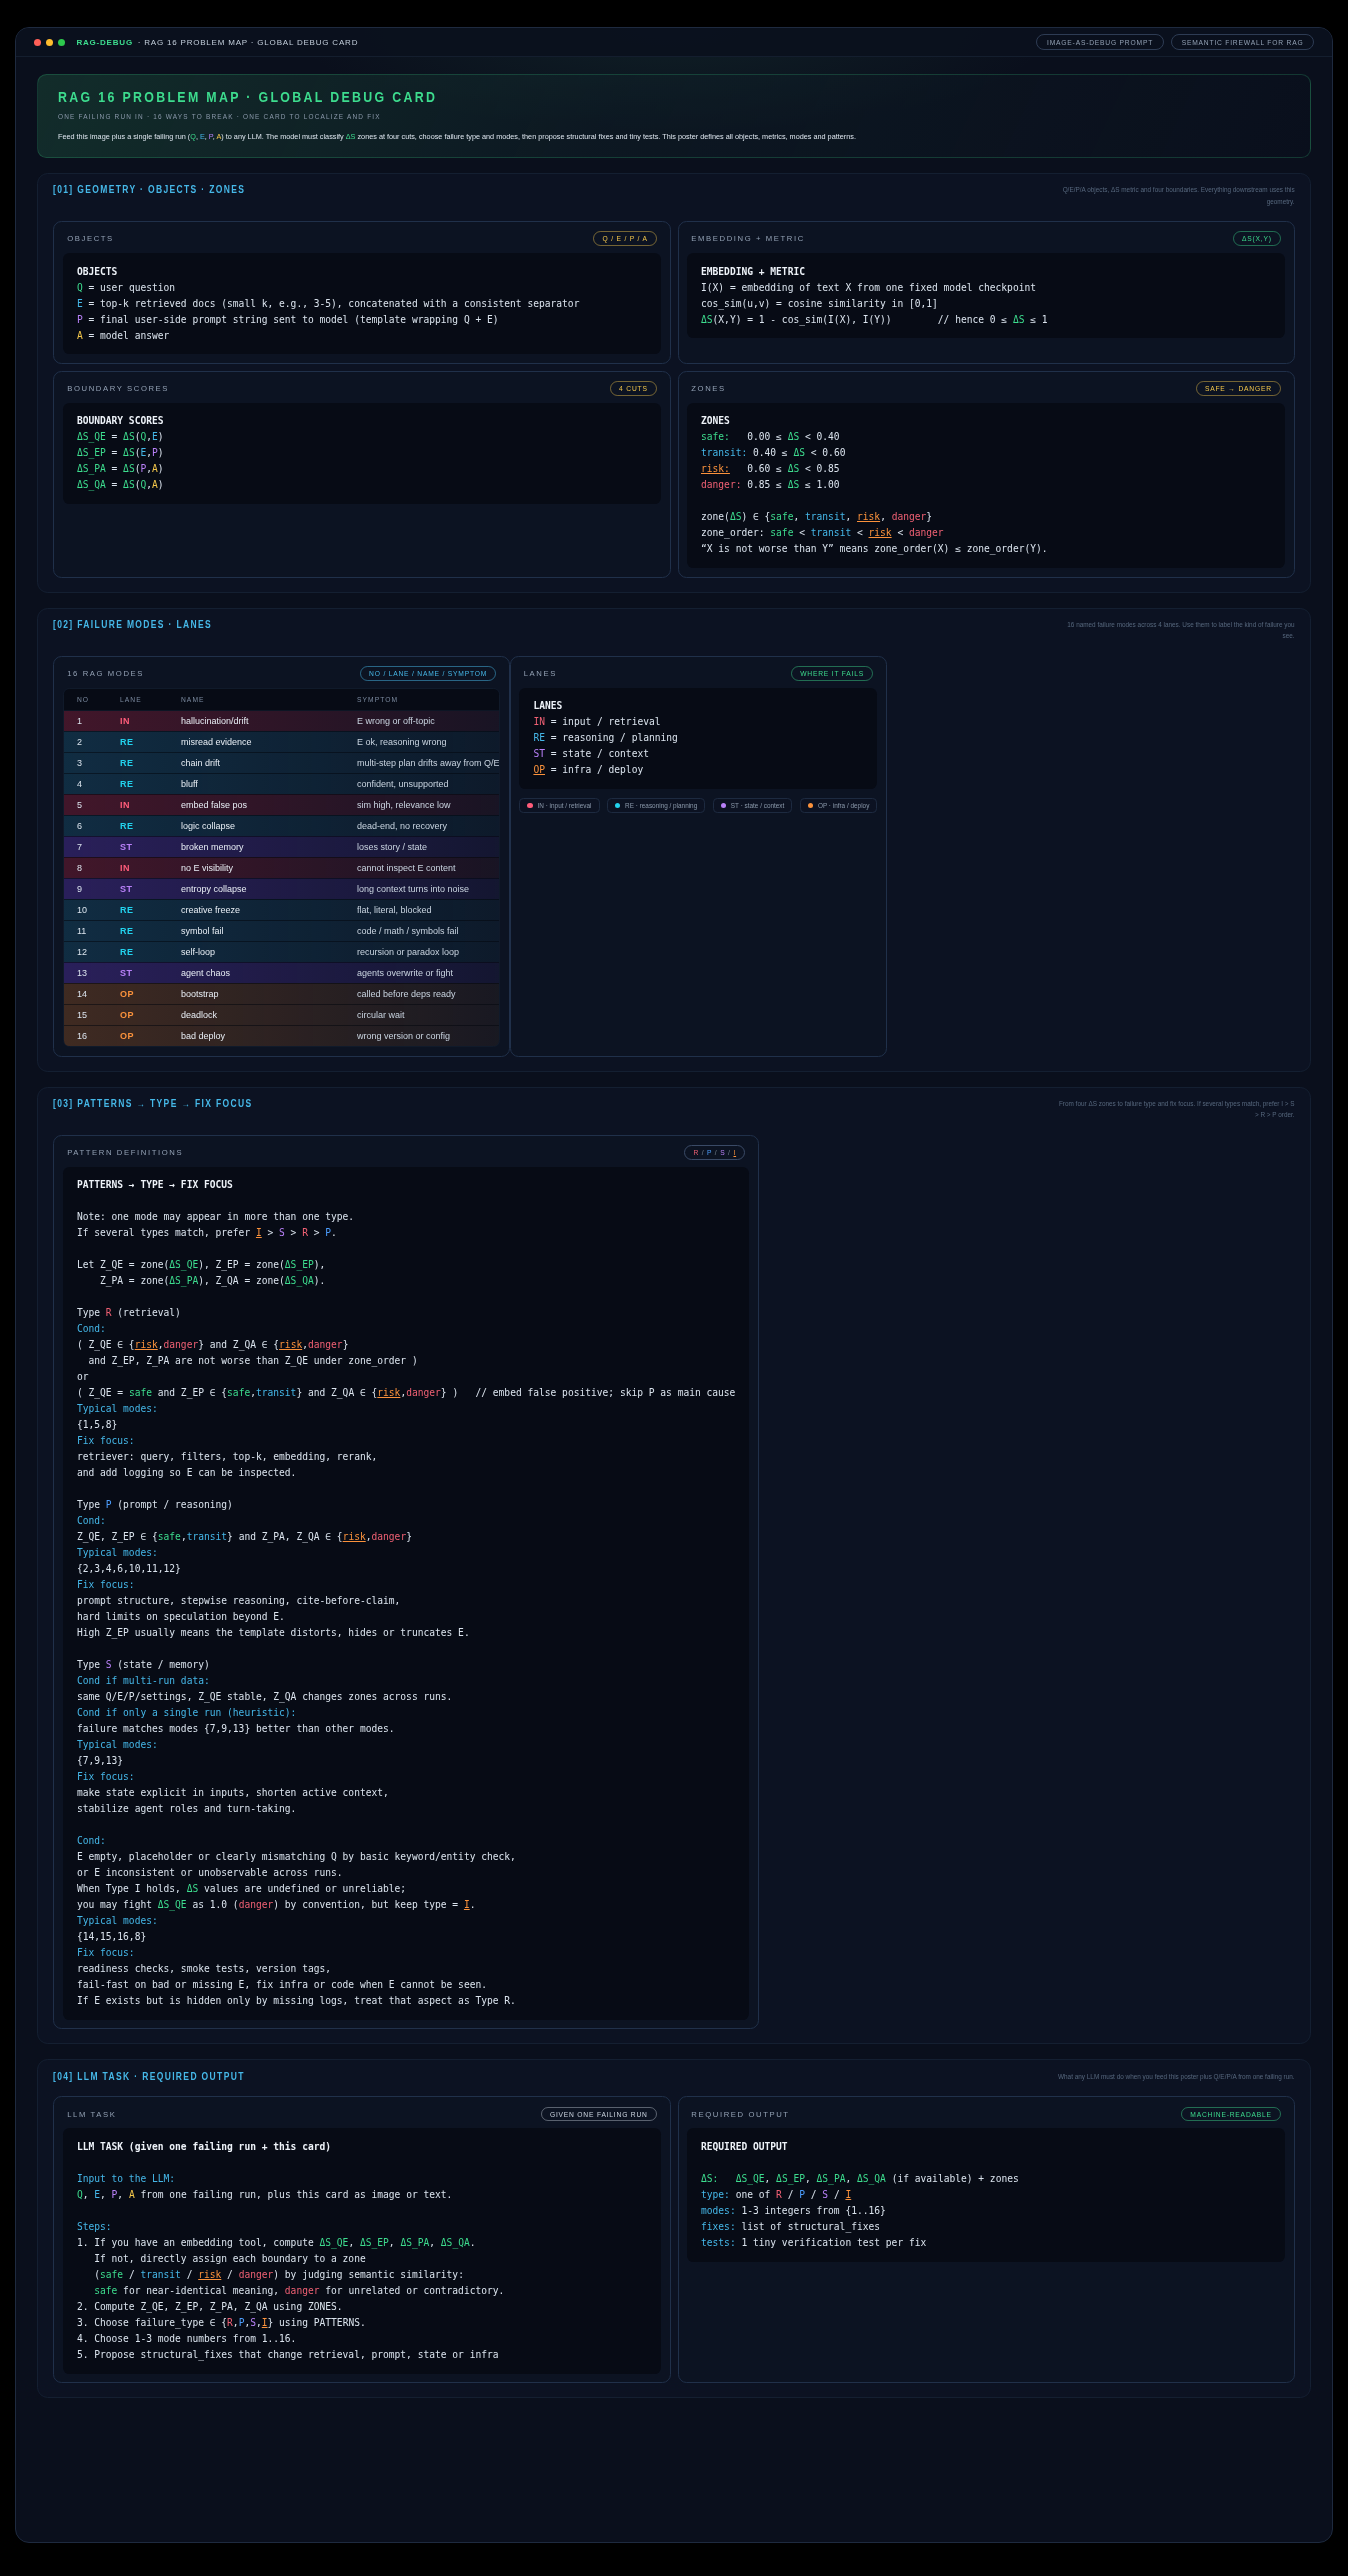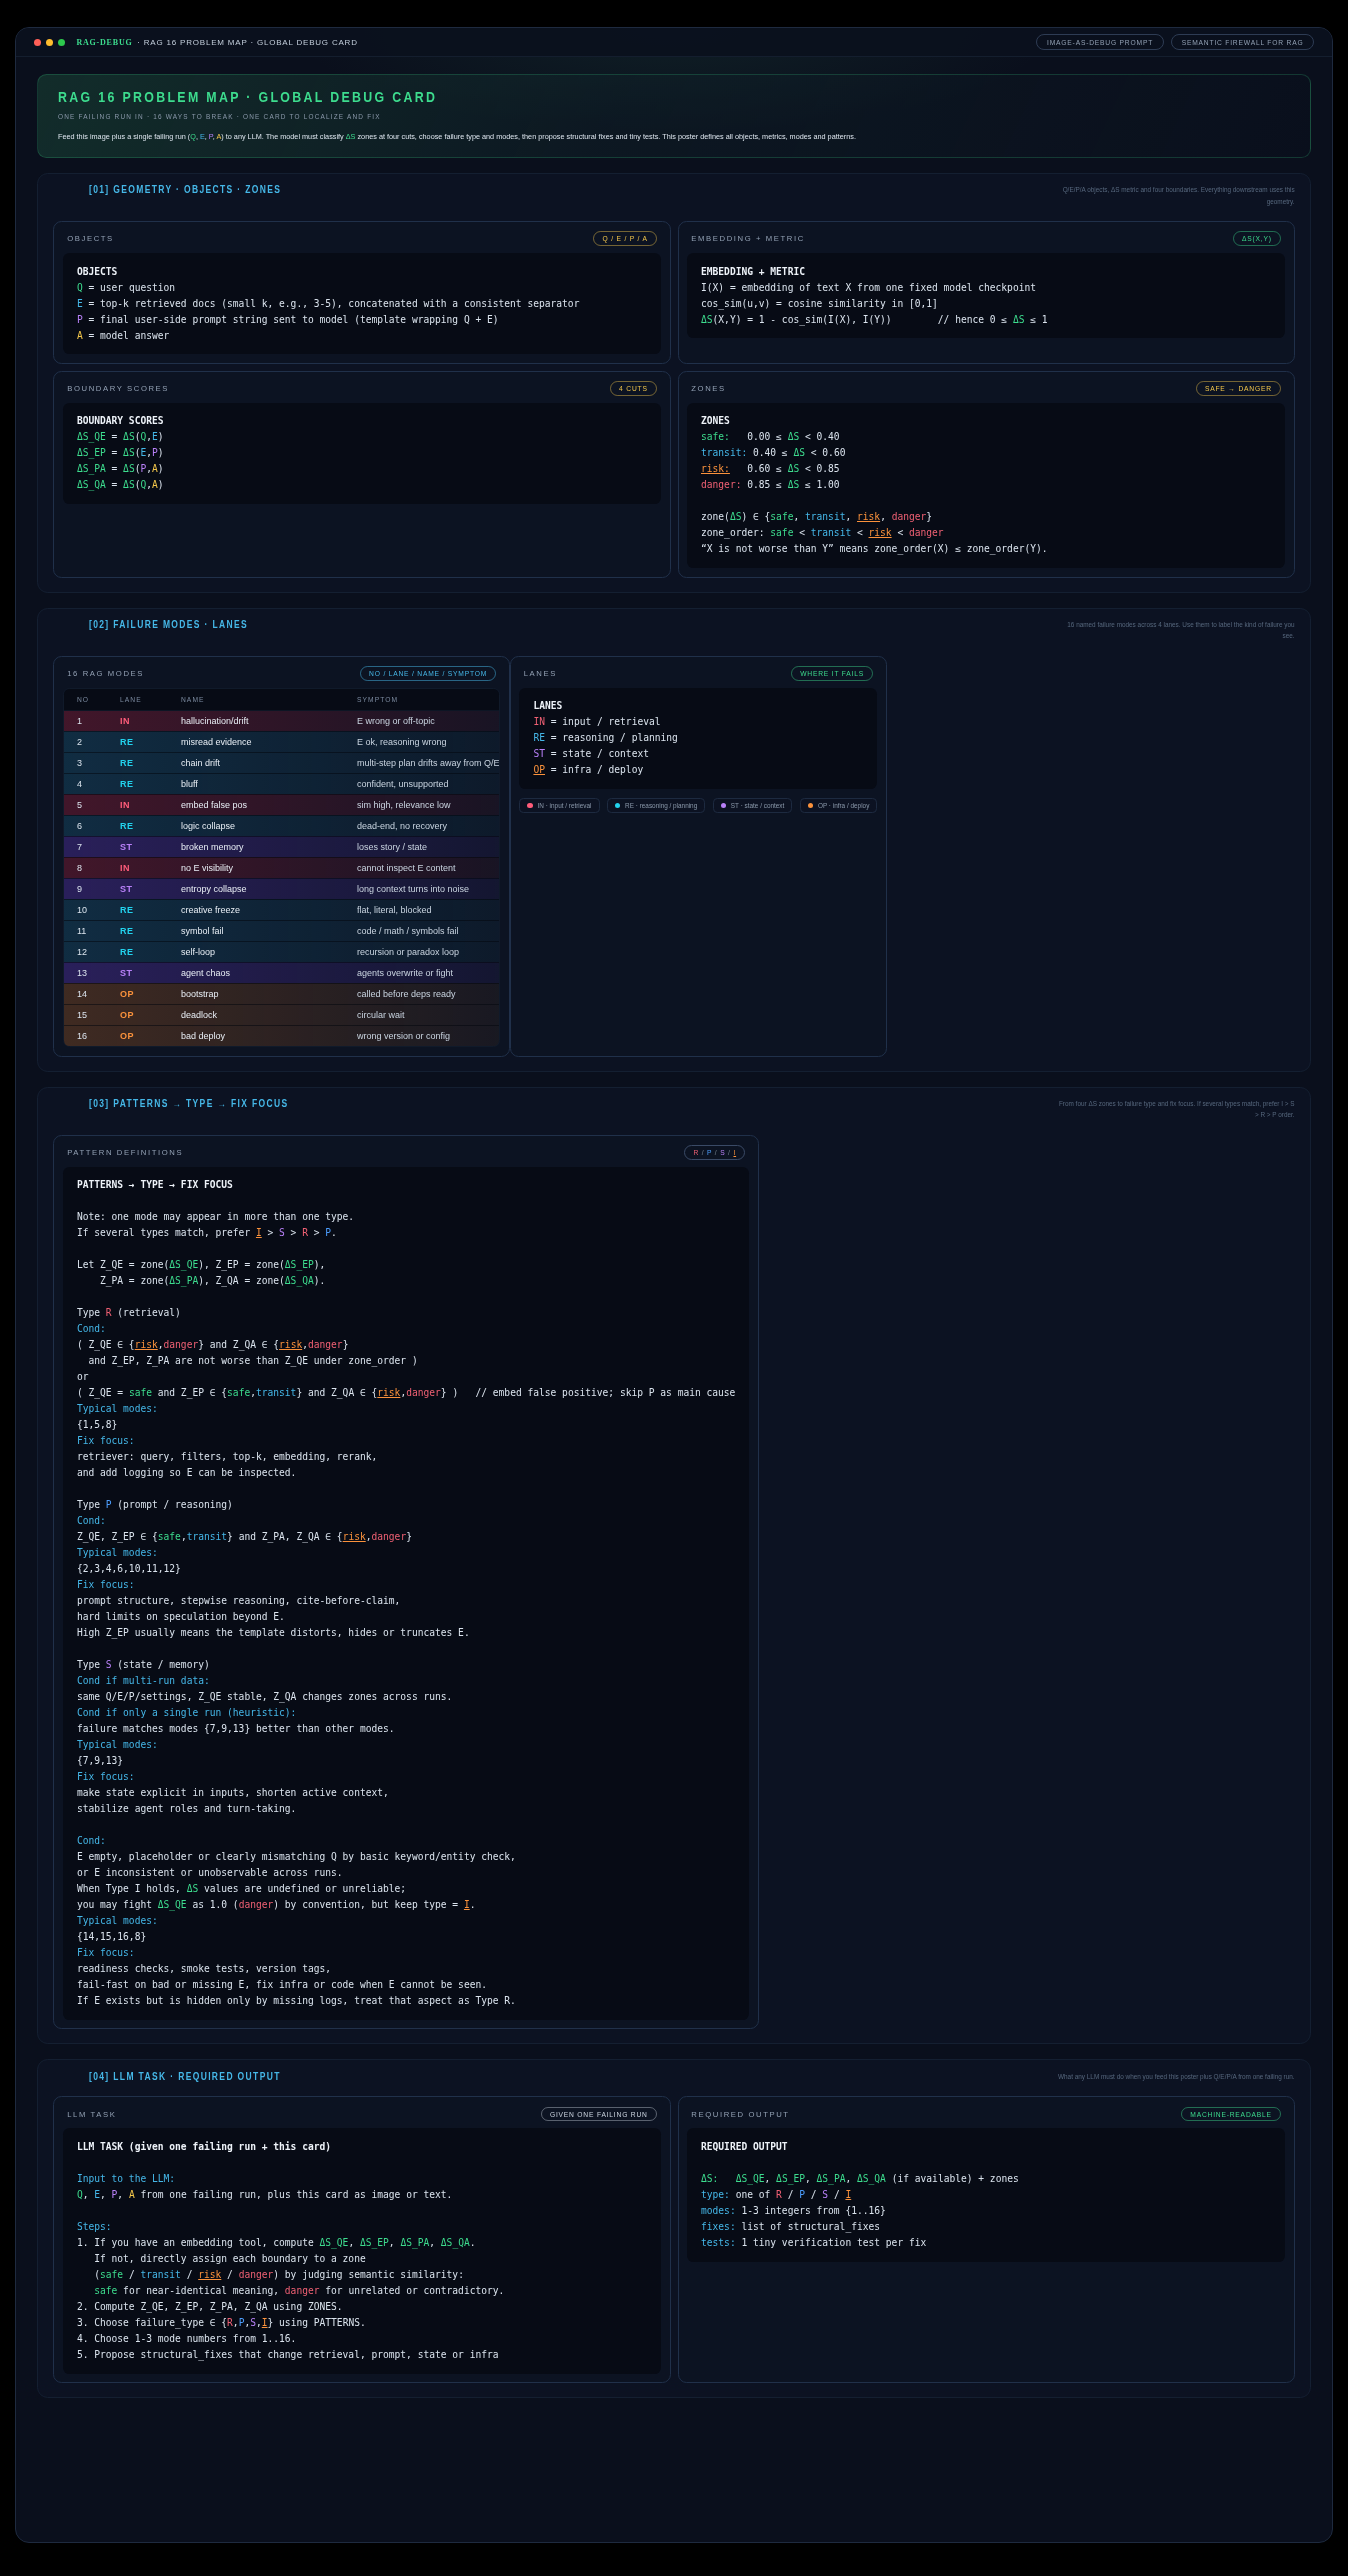--- a/index.html
+++ b/index.html
@@ -6,35 +6,35 @@
   body{width:1348px;height:2576px;position:relative;font-family:"Liberation Sans",sans-serif;overflow:hidden;}
   .card{position:absolute;left:15px;right:15px;top:27px;height:2514px;background:#0a0f1c;border:0.5px solid #1e2a3f;border-radius:14px;overflow:hidden;}
   .card::before{content:"";position:absolute;top:0;left:15%;right:15%;height:139px;background:radial-gradient(55% 100% at 50% 0%,rgba(45,120,90,0.16),transparent 75%);pointer-events:none;}
 
   
   .titlebar{height:28px;display:flex;align-items:center;padding:0 18px;border-bottom:0.5px solid #141e2e;background:rgba(11,17,30,0.95);position:relative;}
   .dots{display:flex;gap:4.8px;margin-right:11.8px;}
   .wdot{width:7px;height:7px;border-radius:50%;}
   .wdot.red{background:#ff5f57;}.wdot.yellow{background:#febc2e;}.wdot.green{background:#2dc84d;}
   .tb-title{font-size:8px;letter-spacing:0.8px;color:#c3cedb;white-space:nowrap;}
-  .brand{color:#3ddc8e;font-weight:bold;margin-right:4.8px;font-family:Liberation Serif, serif;}
+  .brand{color:#3ddc8e;font-weight:bold;margin-right:4.8px;}
   .tb-pills{margin-left:auto;display:flex;gap:7.5px;}
   .tb-pill{border:0.5px solid #2e3c54;color:#93a1b4;border-radius:534px;padding:3.7px 9.6px;font-size:6.7px;letter-spacing:0.8px;white-space:nowrap;}
 
   .content{padding:0 21.4px;position:relative;}
 
   
   .hero{margin-top:17px;border:0.5px solid rgba(61,220,142,0.20);border-radius:9.6px;padding:14px 20px 16px;background:linear-gradient(115deg,rgba(26,70,55,0.55) 0%,rgba(17,38,44,0.38) 45%,rgba(11,18,32,0.22) 100%);}
   .hero h1{margin:0;font-size:14.4px;letter-spacing:2.7px;color:#3ddc8e;font-weight:700;transform:scaleX(0.86);transform-origin:left center;white-space:nowrap;}
   .hero-sub{margin-top:8px;font-size:7px;letter-spacing:1.3px;color:#8b99ab;transform:scaleX(0.92);transform-origin:left center;white-space:nowrap;}
   .hero-intro{margin-top:11.8px;font-size:7.5px;color:#dde5ee;white-space:nowrap;transform:scaleX(0.97);transform-origin:left center;}
 
   
   .section{margin-top:15px;border:0.5px solid #141f31;border-radius:10.7px;background:rgba(17,26,45,0.35);padding:10.7px 15px 14px;}
-  .sec-head{display:flex;justify-content:space-between;align-items:flex-start;margin-left:36px;}
+  .sec-head{display:flex;justify-content:space-between;align-items:flex-start;}
   .sec-title{font-size:10px;letter-spacing:1.6px;color:#46b8e8;font-weight:bold;transform:scaleX(0.85);transform-origin:left center;white-space:nowrap;}
   .sec-note{font-size:6.4px;color:#56677d;text-align:right;max-width:240px;line-height:1.75;}
   .grid2{display:grid;grid-template-columns:1fr 1fr;gap:7px;margin-top:14px;}
   .stack{margin-top:14px;display:flex;flex-direction:row;}
 
   
   .panel{background:#0c1322;border:0.5px solid #20304a;border-radius:8.5px;padding:7.5px 8.5px 8.5px;}
   .panel-head{display:flex;justify-content:space-between;align-items:center;padding:2.1px 4.3px 7px;}
   .panel-title{font-size:7.7px;letter-spacing:1.6px;color:#93a1b4;white-space:nowrap;}
   .badge{font-size:6.7px;letter-spacing:0.8px;border-radius:534px;padding:2.7px 8px;border:0.5px solid #3a4a66;white-space:nowrap;}

